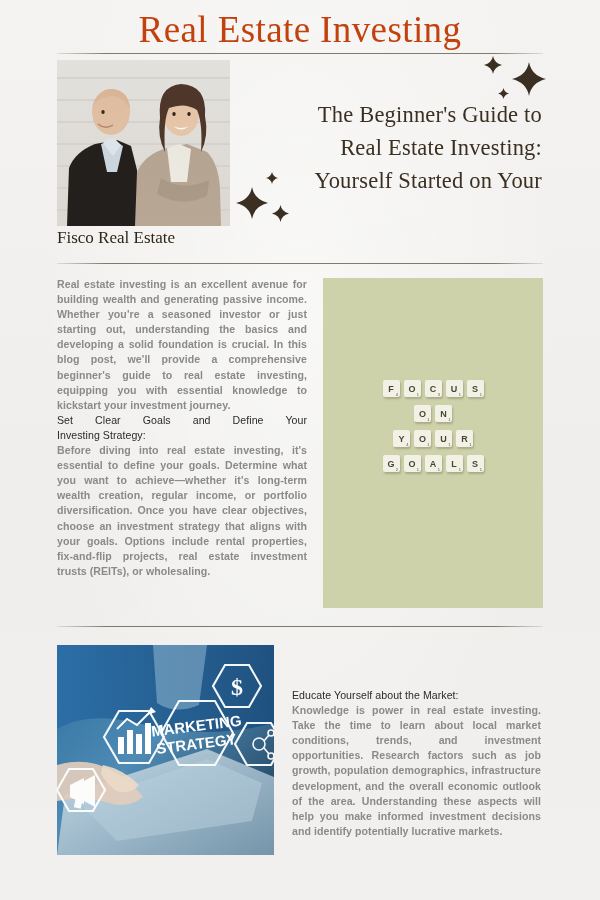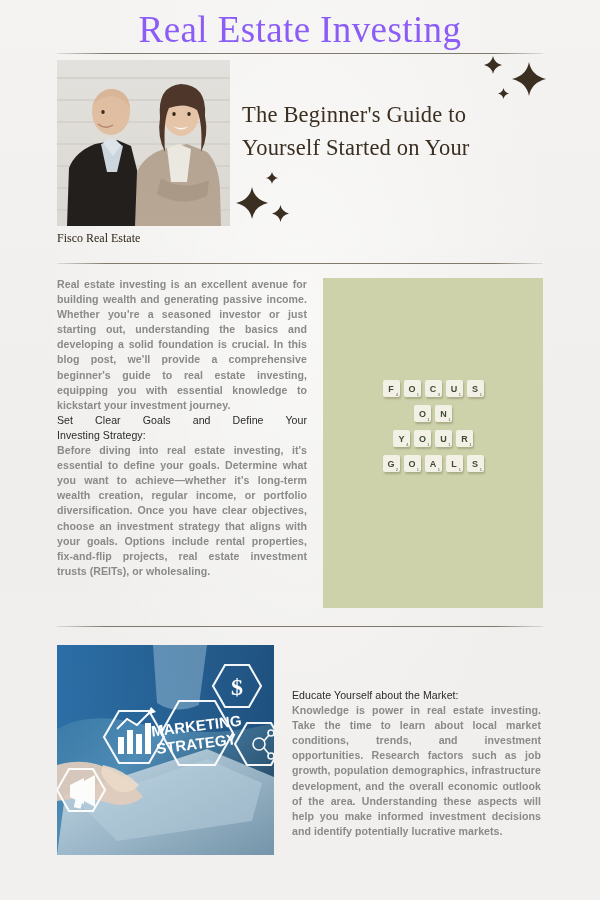--- a/index.html
+++ b/index.html
@@ -34,21 +34,21 @@
     top: 8px;
     left: 0;
     width: 600px;
     text-align: center;
     z-index: 3;
   }
   .masthead-title {
     font-family: "Liberation Serif", serif;
     font-size: 37px;
     line-height: 44px;
-    color: #8b5cf6;
+    color: #c2410c;
     letter-spacing: 0.4px;
     font-weight: 400;
   }
   .rule {
     position: absolute;
     height: 1px;
     background: linear-gradient(90deg, rgba(120,110,95,0.15) 0%, rgba(90,80,66,0.75) 10%, rgba(90,80,66,0.75) 90%, rgba(120,110,95,0.15) 100%);
     z-index: 3;
   }
   .rule-top   { left: 57px; width: 486px; top: 53px; }
@@ -66,34 +66,34 @@
     z-index: 3;
     background: #d9d7d2;
   }
   .hero-photo svg { display: block; width: 173px; height: 166px; }
 
   .hero-caption {
     position: absolute;
     left: 57px;
     top: 227px;
     font-family: "Liberation Serif", serif;
-    font-size: 12px;
+    font-size: 17px;
     line-height: 22px;
     color: #2f2618;
     z-index: 3;
     white-space: nowrap;
   }
 
   
   .headline {
     position: absolute;
     right: 58px;
     top: 98px;
     width: 300px;
-    text-align: left;
+    text-align: right;
     font-family: "Liberation Serif", serif;
     font-size: 22.5px;
     line-height: 33px;
     color: #3a2f21;
     z-index: 4;
     letter-spacing: 0.2px;
   }
   .headline-line { display: block; white-space: nowrap; }
 
   
@@ -288,20 +288,21 @@
     </svg>
   </div>
   <div class="sparkle" style="left:272px; top:205px;">
     <svg width="17" height="17" viewBox="0 0 17 17" aria-hidden="true">
       <path d="M8.5 0 Q9.7 6.7 17 8.5 Q9.7 10.3 8.5 17 Q7.3 10.3 0 8.5 Q7.3 6.7 8.5 0 Z" fill="#3a2f21"></path>
     </svg>
   </div>
 
   <div class="headline">
     <span class="headline-line">The Beginner's Guide to</span>
+    <span class="headline-line">Real Estate Investing:</span>
     <span class="headline-line">Yourself Started on Your</span>
   </div>
 
   <div class="rule rule-mid"></div>
 
   <div class="col-left">
     <p class="body-text">Real estate investing is an excellent avenue for building wealth and generating passive income. Whether you're a seasoned investor or just starting out, understanding the basics and developing a solid foundation is crucial. In this blog post, we'll provide a comprehensive beginner's guide to real estate investing, equipping you with essential knowledge to kickstart your investment journey.</p>
     <p class="body-head jlast">Set Clear Goals and Define Your</p>
     <p class="body-head">Investing Strategy:</p>
     <p class="body-text">Before diving into real estate investing, it's essential to define your goals. Determine what you want to achieve—whether it's long-term wealth creation, regular income, or portfolio diversification. Once you have clear objectives, choose an investment strategy that aligns with your goals. Options include rental properties, fix-and-flip projects, real estate investment trusts (REITs), or wholesaling.</p>

